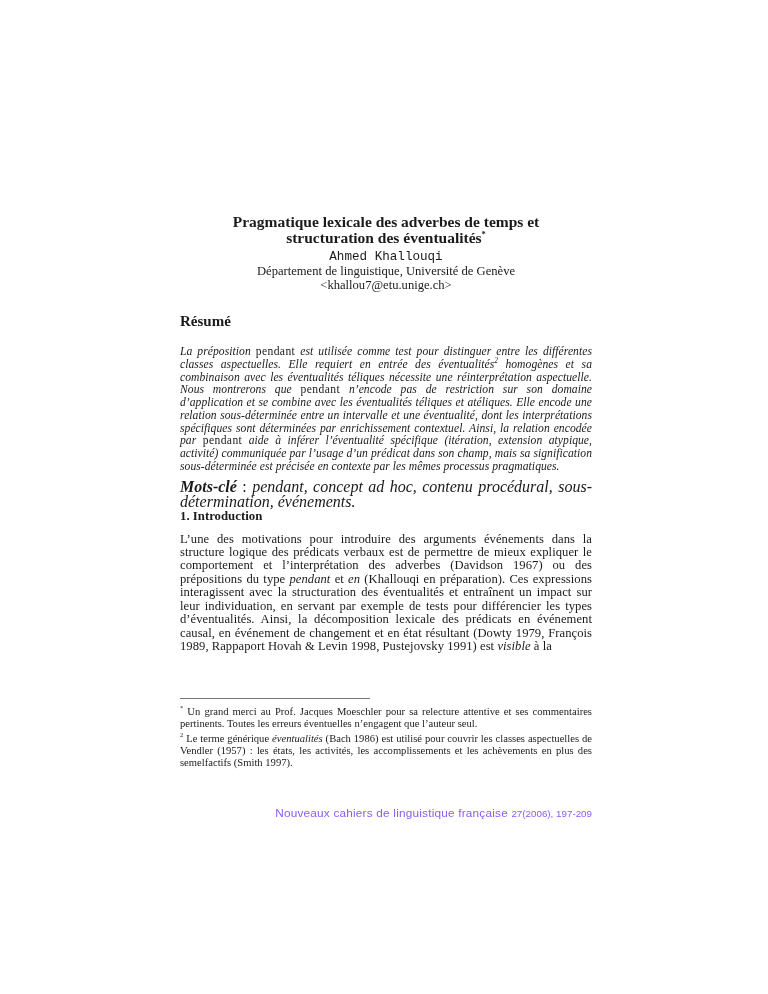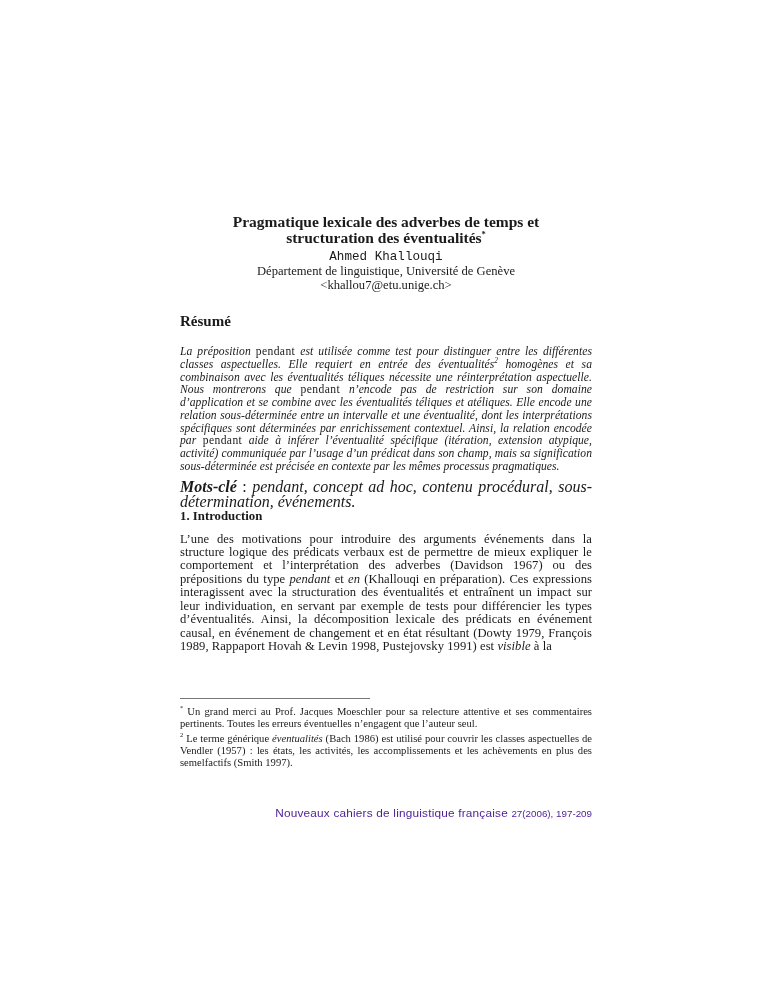--- a/index.html
+++ b/index.html
@@ -86,21 +86,21 @@
     line-height: 12.1px;
     text-align: justify;
   }
   .footer {
     position: absolute;
     left: 180px;
     top: 803px;
     width: 412px;
     text-align: right;
     font-family: "Liberation Sans", "DejaVu Sans", sans-serif;
-    color: #4c1d95;
+    color: #8b5cf6;
   }
   .journal-name { font-size: 11.8px; letter-spacing: 0.2px; }
   .journal-issue { font-size: 9.8px; }
   
   .seg-i  { font-style: italic; }
   .seg-r  { font-style: normal; }
   .seg-bi { font-weight: bold; font-style: italic; }
   .seg-kw { font-style: normal; letter-spacing: 0.4px; }
   sup { font-size: 0.62em; line-height: 0; }
 </style>

